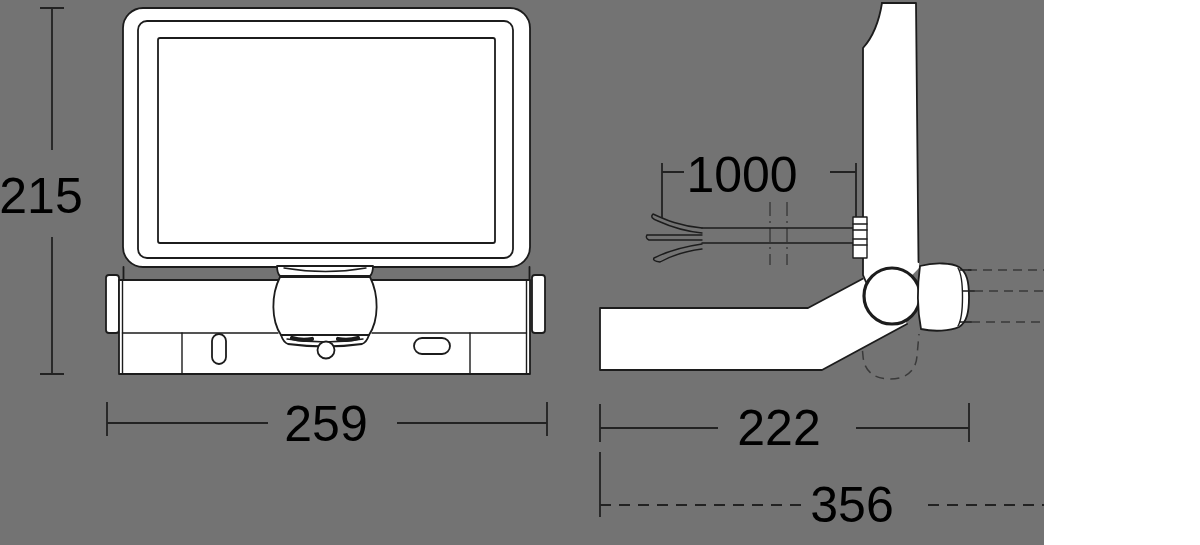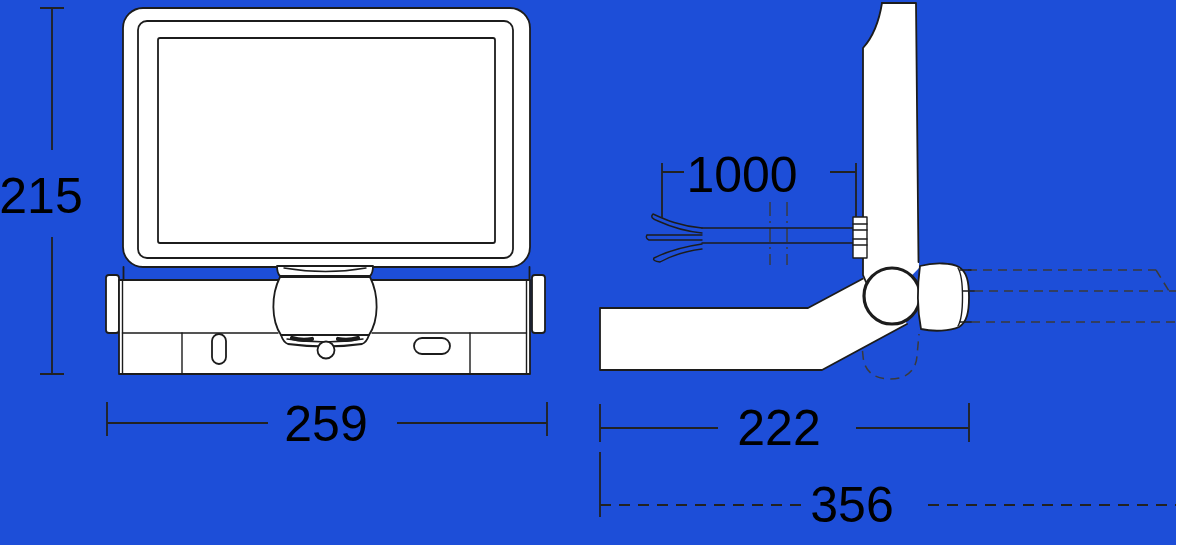--- a/index.html
+++ b/index.html
@@ -1,16 +1,16 @@
 <!DOCTYPE html>
 <html><head>
 <meta charset="utf-8">
 <style>
   html,body{margin:0;padding:0;background:#ffffff;}
-  .stage{position:relative;width:1176px;height:545px;background:#1d4ed8;overflow:hidden;}
+  .stage{position:relative;width:1044px;height:545px;background:#737373;overflow:hidden;}
   svg{display:block;position:absolute;top:0;left:0;}
   .ln{fill:none;stroke:#1c1c1c;stroke-width:1.8;stroke-linejoin:round;stroke-linecap:round;}
   .fw{fill:#ffffff;}
   .nofill{fill:none;}
   .thin{stroke-width:1.4;}
   .thick{stroke-width:3.2;}
   .heavy{stroke-width:4.2;stroke-linecap:round;}
   .dim{fill:none;stroke:#222222;stroke-width:1.8;stroke-linecap:butt;}
   .dash{fill:none;stroke:#3a3a3a;stroke-width:1.5;stroke-dasharray:9 6;stroke-linejoin:round;}
   .dimdash{fill:none;stroke:#222222;stroke-width:1.8;stroke-dasharray:11 8;}

